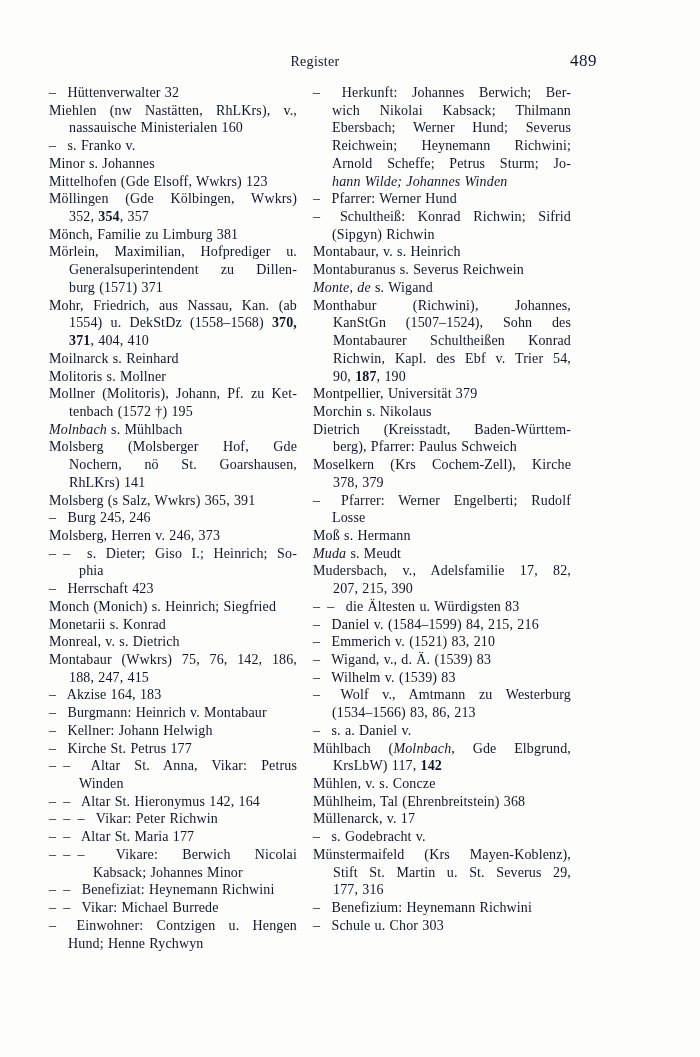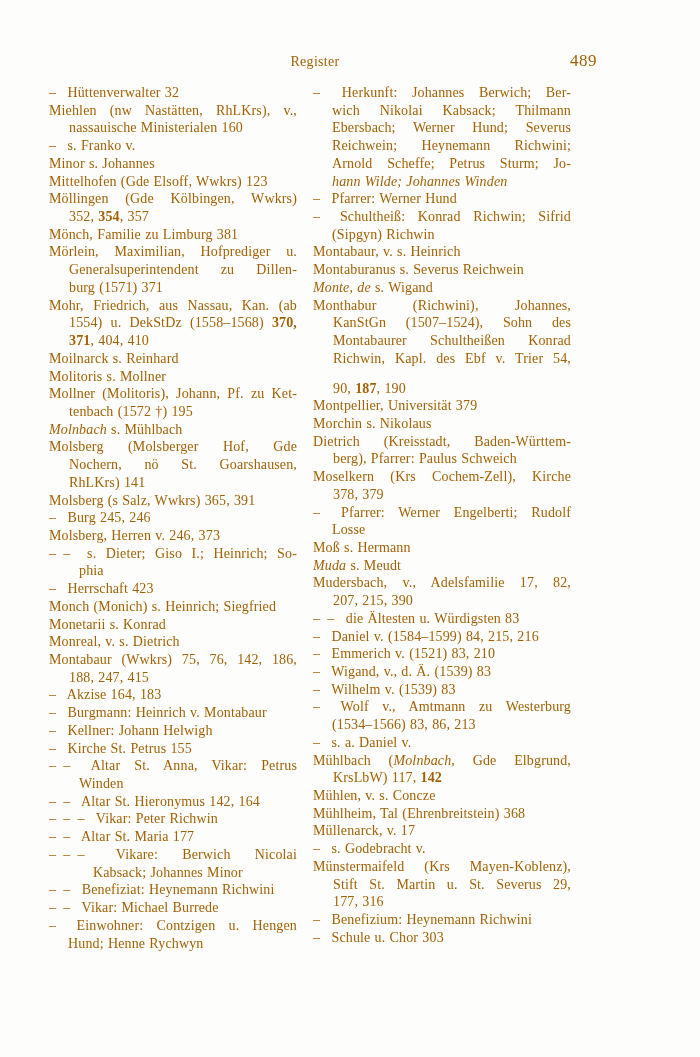--- a/index.html
+++ b/index.html
@@ -28,21 +28,21 @@
   #col-left{left:49px;width:248px;}
   #col-right{left:313px;width:258px;}
   .line{white-space:nowrap;text-align:left;}
   .just{text-align:justify;text-align-last:justify;-moz-text-align-last:justify;}
   .b{font-weight:bold;}
   .i{font-style:italic;}
 </style>
 </head>
 <body>
 
-<div id="page" style="background: rgb(253, 253, 251); color: #a16207;">
+<div id="page" style="background: rgb(253, 253, 251); color: #0f172a;">
   <div class="runhead-title">Register</div>
   <div class="folio">489</div>
   <div id="col-left" class="col">
       <div>
         <div class="line"><span>–  Hüttenverwalter 32</span></div>
       </div>
       <div>
         <div class="line just"><span>Miehlen (nw Nastätten, RhLKrs), v.,</span></div>
         <div class="line" style="padding-left: 20px;"><span>nassauische Ministerialen 160</span></div>
       </div>
@@ -122,21 +122,21 @@
       <div>
         <div class="line"><span>–  Akzise 164, 183</span></div>
       </div>
       <div>
         <div class="line"><span>–  Burgmann: Heinrich v. Montabaur</span></div>
       </div>
       <div>
         <div class="line"><span>–  Kellner: Johann Helwigh</span></div>
       </div>
       <div>
-        <div class="line"><span>–  Kirche St. Petrus 155</span></div>
+        <div class="line"><span>–  Kirche St. Petrus 177</span></div>
       </div>
       <div>
         <div class="line just"><span>– –  Altar St. Anna, Vikar: Petrus</span></div>
         <div class="line" style="padding-left: 30px;"><span>Winden</span></div>
       </div>
       <div>
         <div class="line"><span>– –  Altar St. Hieronymus 142, 164</span></div>
       </div>
       <div>
         <div class="line"><span>– – –  Vikar: Peter Richwin</span></div>
@@ -182,21 +182,21 @@
         <div class="line"><span>Montaburanus s. Severus Reichwein</span></div>
       </div>
       <div>
         <div class="line"><span class="i">Monte, de</span><span> s. Wigand</span></div>
       </div>
       <div>
         <div class="line just"><span>Monthabur (Richwini), Johannes,</span></div>
         <div class="line just" style="padding-left: 20px;"><span>KanStGn (1507–1524), Sohn des</span></div>
         <div class="line just" style="padding-left: 20px;"><span>Montabaurer Schultheißen Konrad</span></div>
         <div class="line just" style="padding-left: 20px;"><span>Richwin, Kapl. des Ebf v. Trier 54,</span></div>
-        <div class="line" style="padding-left: 20px; margin-top: 12px;"><span>90, </span><span class="b">187</span><span>, 190</span></div>
+        <div class="line" style="padding-left: 20px;"><span>90, </span><span class="b">187</span><span>, 190</span></div>
       </div>
       <div>
         <div class="line"><span>Montpellier, Universität 379</span></div>
       </div>
       <div>
         <div class="line"><span>Morchin s. Nikolaus</span></div>
       </div>
       <div>
         <div class="line just"><span>Dietrich (Kreisstadt, Baden-Württem-</span></div>
         <div class="line" style="padding-left: 20px;"><span>berg), Pfarrer: Paulus Schweich</span></div>

